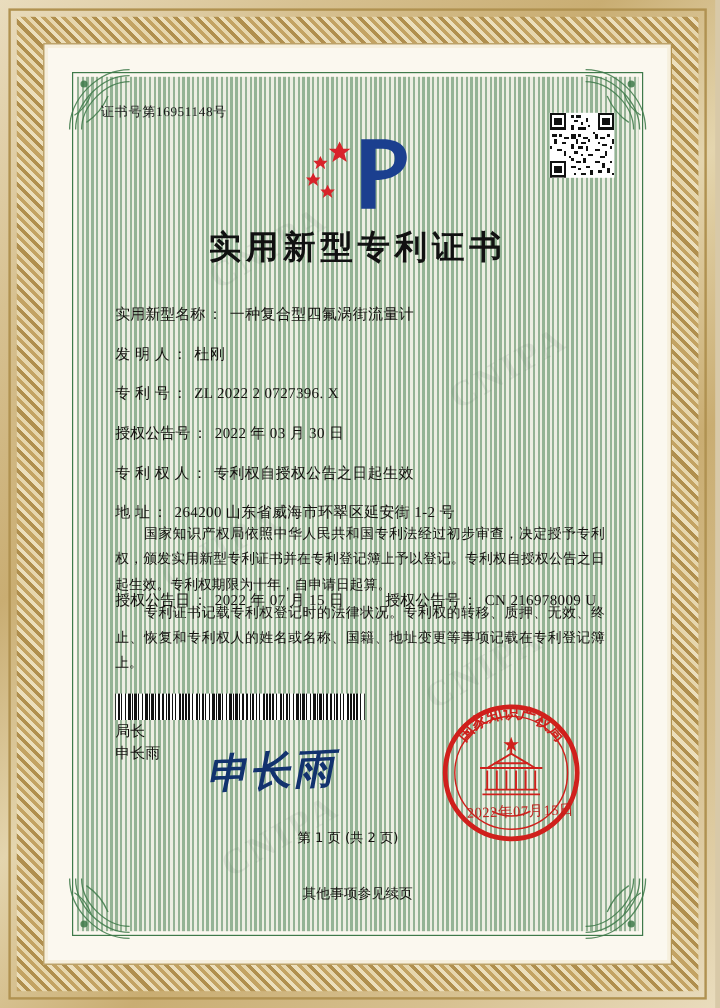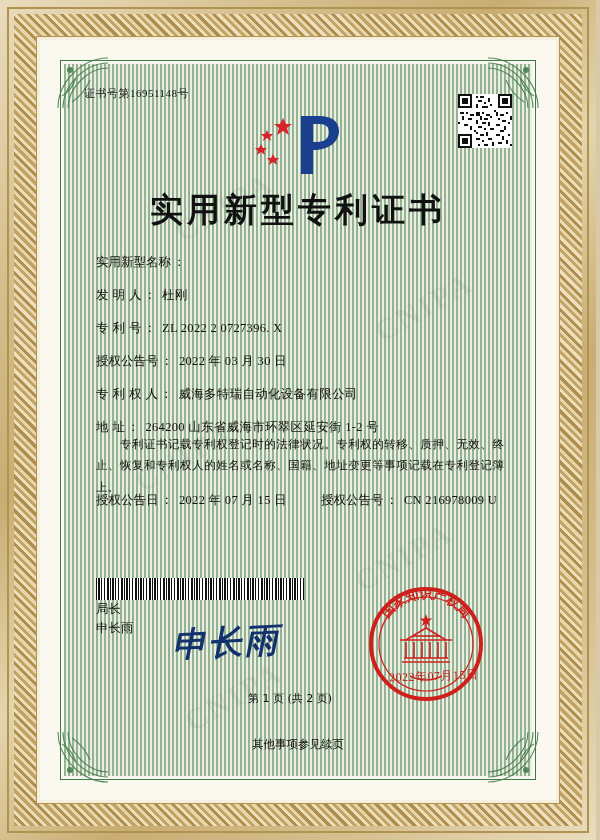--- a/index.html
+++ b/index.html
@@ -134,21 +134,21 @@
     justify-content: center;
     align-items: flex-start;
   }
 
   .title {
     position: absolute;
     left: 0; right: 0; top: 102px;
     text-align: center;
     font-family: "DejaVu Sans", sans-serif;
     font-weight: bold;
-    font-size: 33px;
+    font-size: 27px;
     letter-spacing: 4px;
     color: #111;
   }
 
   .fields {
     position: absolute;
     left: 12px; right: 22px; top: 168px;
   }
   .field-row {
     display: flex;
@@ -406,58 +406,60 @@
           <path d="M58 62 L70 10 L76 10 L64 62 Z" fill="#1b3f8f" opacity="0.0"></path>
         </svg>
       </div>
 
       <div class="title">实用新型专利证书</div>
 
       <div class="fields">
         <div class="field-row">
           <span class="field-label">实用新型名称</span>
           <span class="field-colon">：</span>
+          <span class="field-value">一种复合型四氟涡街流量计</span>
         </div>
         <div class="field-row">
           <span class="field-label">发 明 人</span>
           <span class="field-colon">：</span>
           <span class="field-value">杜刚</span>
         </div>
         <div class="field-row">
           <span class="field-label">专 利 号</span>
           <span class="field-colon">：</span>
           <span class="field-value">ZL 2022 2 0727396. X</span>
         </div>
         <div class="field-row">
           <span class="field-label">授权公告号</span>
           <span class="field-colon">：</span>
           <span class="field-value">2022 年 03 月 30 日</span>
         </div>
         <div class="field-row">
           <span class="field-label">专 利 权 人</span>
           <span class="field-colon">：</span>
-          <span class="field-value">威海多特瑞自动化设备有限公司</span>
+          <span class="field-value">专利权自授权公告之日起生效</span>
         </div>
         <div class="field-row">
           <span class="field-label">地 址</span>
           <span class="field-colon">：</span>
           <span class="field-value">264200 山东省威海市环翠区延安街 1-2 号</span>
         </div>
         <div class="field-row pair">
           <span class="field-label">授权公告日</span>
           <span class="field-colon">：</span>
           <span class="field-value">2022 年 07 月 15 日</span>
           <span class="gap"></span>
           <span class="field-label">授权公告号</span>
           <span class="field-colon">：</span>
           <span class="field-value">CN 216978009 U</span>
         </div>
       </div>
 
       <div class="body-text">
+        <p>国家知识产权局依照中华人民共和国专利法经过初步审查，决定授予专利权，颁发实用新型专利证书并在专利登记簿上予以登记。专利权自授权公告之日起生效。专利权期限为十年，自申请日起算。</p>
         <p>专利证书记载专利权登记时的法律状况。专利权的转移、质押、无效、终止、恢复和专利权人的姓名或名称、国籍、地址变更等事项记载在专利登记簿上。</p>
       </div>
 
       <div class="barcode"></div>
 
       <div class="sign-block">
         <div>局长</div>
         <div>申长雨</div>
       </div>
       <div class="sign-hand">申长雨</div>

